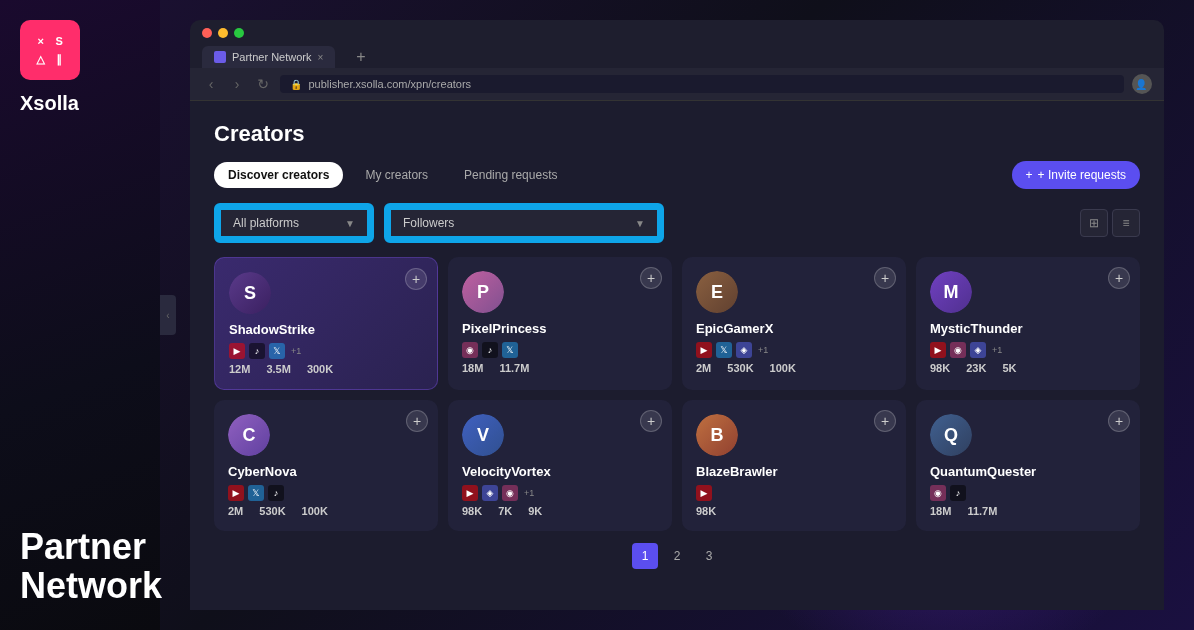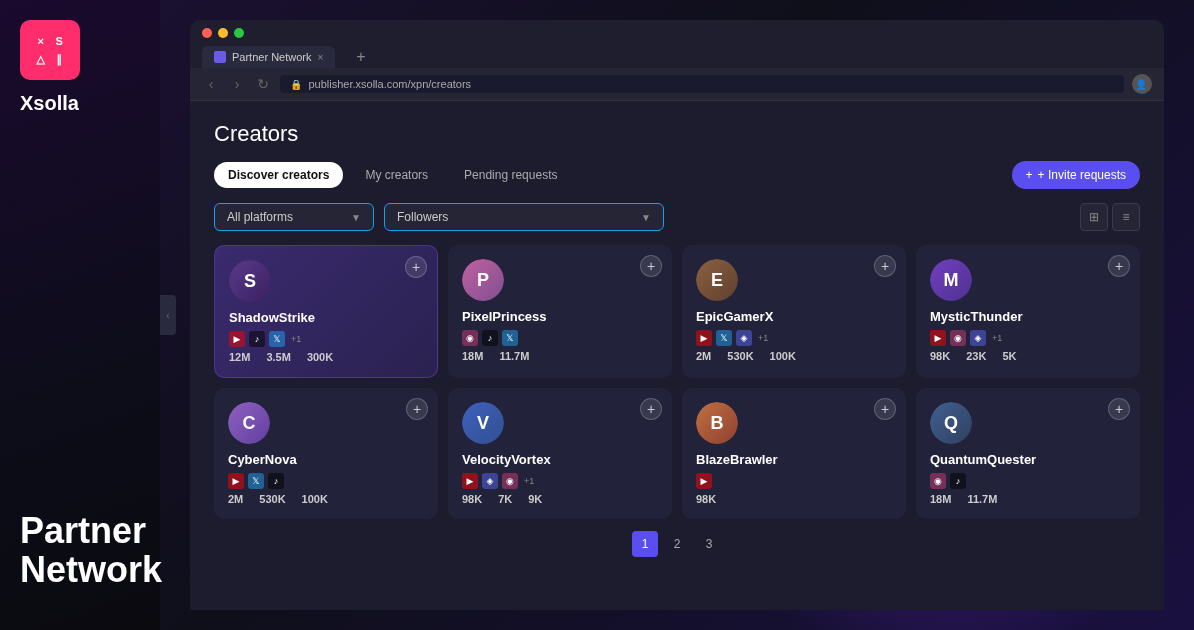--- a/index.html
+++ b/index.html
@@ -55,21 +55,21 @@
     }
 
     .brand-name {
       color: white;
       font-size: 20px;
       font-weight: 600;
     }
 
     .left-bottom {
       position: absolute;
-      bottom: 40px;
+      bottom: 24px;
       left: 20px;
     }
 
     .partner-title {
       color: white;
       font-size: 36px;
       font-weight: 800;
       line-height: 1.1;
     }
 
@@ -209,21 +209,21 @@
       flex: 1;
       padding: 20px 24px;
       overflow: hidden;
       position: relative;
       z-index: 1;
     }
 
     .page-title {
       color: white;
       font-size: 22px;
-      font-weight: 400;
+      font-weight: 700;
       margin-bottom: 14px;
     }
 
     
     .tab-nav {
       display: flex;
       align-items: center;
       margin-bottom: 14px;
       gap: 8px;
     }
@@ -264,21 +264,21 @@
     
     .filters-row {
       display: flex;
       gap: 10px;
       margin-bottom: 14px;
       align-items: center;
     }
 
     .filter-dropdown {
       background: #252535;
-      border: 1px solid #0ea5e9;
+      border: 7px solid #0ea5e9;
       border-radius: 6px;
       padding: 6px 12px;
       color: #ccc;
       font-size: 12px;
       display: flex;
       align-items: center;
       gap: 6px;
       cursor: pointer;
       min-width: 160px;
     }

